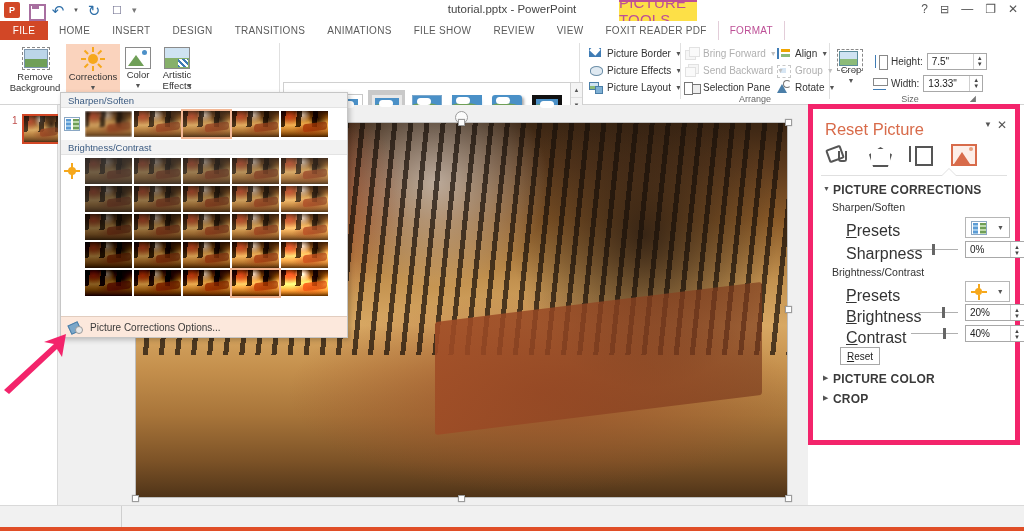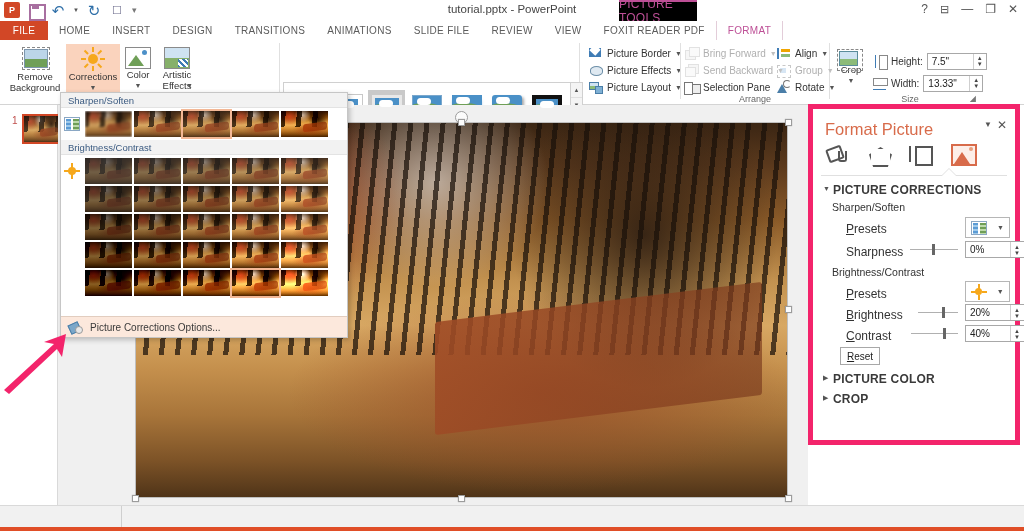--- a/index.html
+++ b/index.html
@@ -29,21 +29,21 @@
   .undo, .redo { font-size:15px; color:#2f6fa8; line-height:13px; }
   .tinyarrow { font-size:6px; color:#555; }
   .qatsep { font-size:9px; color:#777; }
 
   .doctitle {
     position:absolute; left:0; top:3px; width:1024px; text-align:center;
     font-size:11.5px; color:#444;
   }
   .ctxtools {
     position:absolute; left:619px; top:0; width:78px; height:21px;
-    background:#000000; color:#bd4f96; font-size:12px;
+    background:#fde047; color:#bd4f96; font-size:15px;
     display:flex; align-items:center; justify-content:center;
     letter-spacing:.2px;
   }
   .ctxtools:before{content:"";position:absolute;left:0;top:0;width:100%;height:2px;background:#bd4f96;}
   .winbtns { position:absolute; right:6px; top:2px; display:flex; gap:12px; align-items:center;
              color:#555; font-size:12px; }
   .winbtn { cursor:default; line-height:14px; }
   .winbtn.ribdisp { font-size:11px; }
 
   
@@ -300,21 +300,21 @@
   .ico-pic { width:26px;height:22px;position:relative;border:2px solid #d86b4a;background:#fdeee8;}
   .ico-pic:before{content:"";position:absolute;left:1px;bottom:0px;width:0;height:0;
     border-left:8px solid transparent;border-right:8px solid transparent;border-bottom:12px solid #d86b4a;}
   .ico-pic:after{content:"";position:absolute;right:2px;top:1px;width:4px;height:4px;
     border-radius:50%;background:#e8a07f;}
 
   .sectionhdr { position:absolute; font-size:12px; font-weight:bold; color:#3a3a3a;
                 letter-spacing:.2px; }
   .sectiontri { position:absolute; font-size:7px; color:#555; }
   .sublabel { position:absolute; font-size:10.5px; color:#333; }
-  .fieldlabel { position:absolute; font-size:12px; color:#333; }
+  .fieldlabel { position:absolute; font-size:16px; color:#333; }
   .u { text-decoration:underline; }
 
   .spinbox {
     position:absolute; width:60px; height:17px; border:1px solid #a8a8a8; background:#fff;
     font-size:10px; color:#222; line-height:15px; padding-left:4px;
   }
   .spinarrows { position:absolute; right:0; top:0; width:13px; height:15px;
      border-left:1px solid #cfcfcf; display:flex; flex-direction:column;
      align-items:center; justify-content:center; }
   .spinarrows span{font-size:6px;color:#444;line-height:6px;}
@@ -397,21 +397,21 @@
   </div>
 
   <div class="tabstrip">
     <div class="filetab">FILE</div>
     <div class="tabs">
       <div class="tab">HOME</div>
       <div class="tab">INSERT</div>
       <div class="tab">DESIGN</div>
       <div class="tab">TRANSITIONS</div>
       <div class="tab">ANIMATIONS</div>
-      <div class="tab">SLIDE FILE</div>
+      <div class="tab">FILE SHOW</div>
       <div class="tab">REVIEW</div>
       <div class="tab">VIEW</div>
       <div class="tab">FOXIT READER PDF</div>
       <div class="tab format">FORMAT</div>
     </div>
     <div class="signin">Sign in</div>
     <div class="avatar"></div>
   </div>
 
   <div class="ribbon">
@@ -762,21 +762,21 @@
       </div>
     </div>
 
     <div class="ddfoot">
       <div class="ddfoot-ico"></div>
       <span>Picture Corrections Options...</span>
     </div>
   </div>
 
   <div class="fppane">
-    <div class="fptitle">Format Picture</div>
+    <div class="fptitle">Reset Picture</div>
     <div class="fpdrop">▼</div>
     <div class="fpclose">✕</div>
 
     <div class="fptabs">
       <div class="fptab">
           <div class="ico-fill"></div>
         </div>
       <div class="fptab">
           <div class="ico-pent"></div>
         </div>

